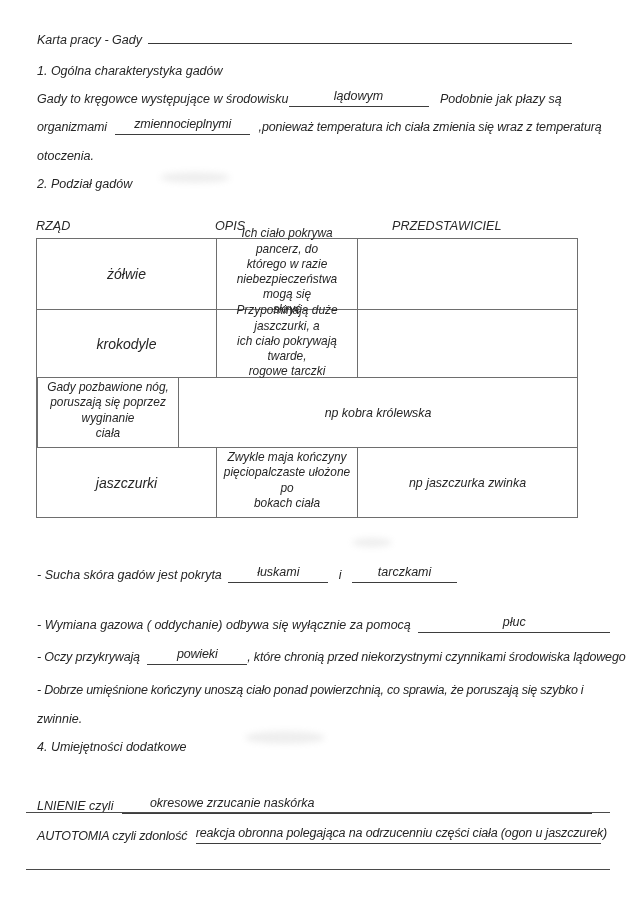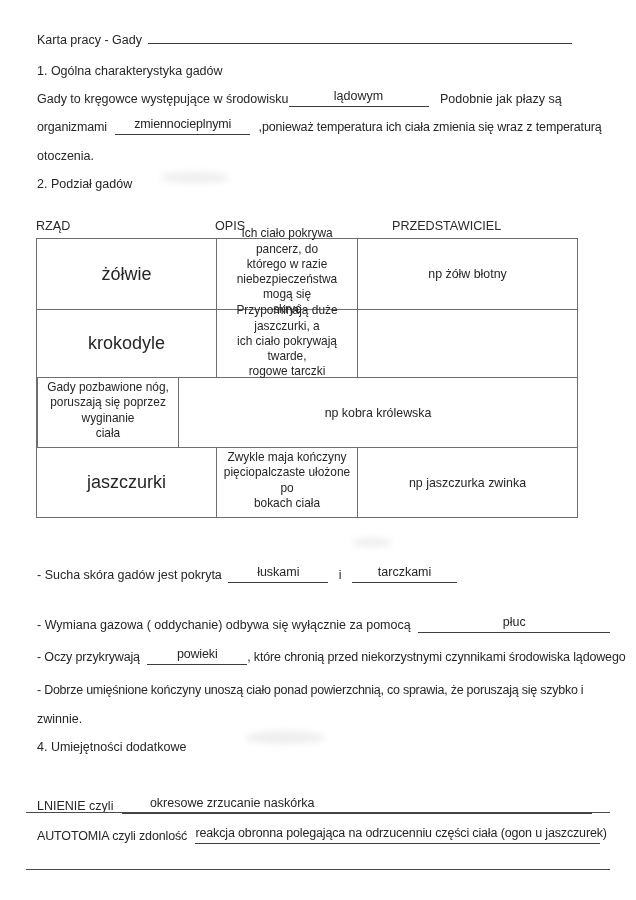--- a/index.html
+++ b/index.html
@@ -5,20 +5,21 @@
   html, body { margin: 0; padding: 0; background: #ffffff; }
   .page {
     position: relative;
     width: 636px;
     height: 900px;
     background: #ffffff;
     font-family: "Liberation Sans", sans-serif;
     font-size: 12.5px;
     color: #262626;
     overflow: hidden;
+    font-style: italic;
   }
   .abs { position: absolute; white-space: nowrap; }
   .l37 { left: 37px; }
 
   
   .blank {
     display: inline-block;
     border-bottom: 1.4px solid #3d3d3d;
     text-align: center;
     vertical-align: baseline;
@@ -52,21 +53,21 @@
     top: 238px; left: 36px; width: 540px;
     border: 1px solid #6e6e6e;
     box-sizing: content-box;
   }
   .trow { display: flex; border-top: 1px solid #6e6e6e; }
   .trow:first-child { border-top: none; }
   .tcell {
     display: flex; align-items: center; justify-content: center;
     text-align: center; box-sizing: border-box;
   }
-  .c1 { width: 179px; font-size: 18px; }
+  .c1 { width: 179px; font-size: 14px; }
   .c2 {
     width: 142px;
     border-left: 1px solid #6e6e6e;
     border-right: 1px solid #6e6e6e;
     font-size: 11.9px;
     line-height: 1.28;
     white-space: pre-line;
     padding: 2px 5px 6px 5px;
   }
   .c3 { flex: 1; font-size: 12.4px; }
@@ -114,21 +115,20 @@
     <span class="th3">PRZEDSTAWICIEL</span>
   </div>
 
   <div class="tbl">
     <div class="trow" style="height:70px">
       <div class="tcell c1">żółwie</div>
       <div class="tcell c2">Ich ciało pokrywa pancerz, do
 którego w razie
 niebezpieczeństwa mogą się
 skryć</div>
-      <div class="tcell c3">np żółw błotny</div>
     </div>
     <div class="trow" style="height:67px">
       <div class="tcell c1">krokodyle</div>
       <div class="tcell c2">Przypominają duże jaszczurki, a
 ich ciało pokrywają twarde,
 rogowe tarczki</div>
     </div>
     <div class="trow" style="height:69px">
       <div class="tcell c2">Gady pozbawione nóg,
 poruszają się poprzez wyginanie

